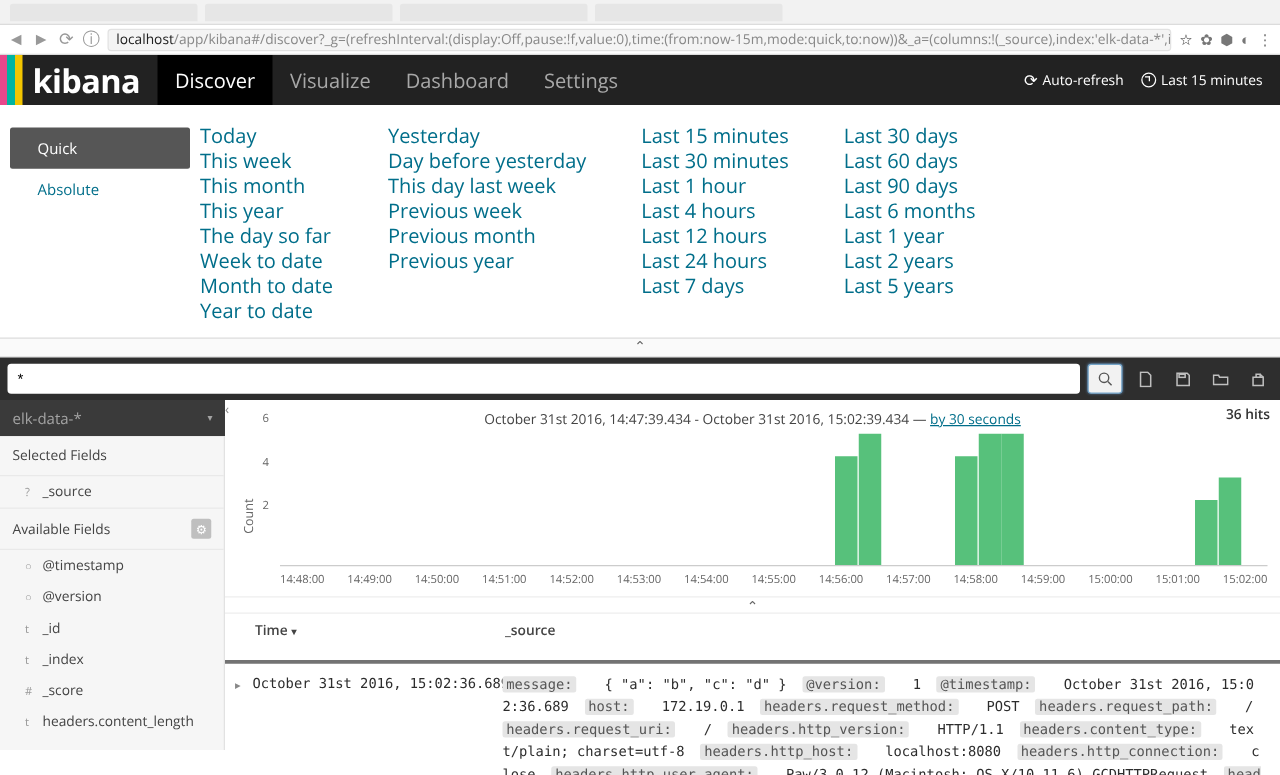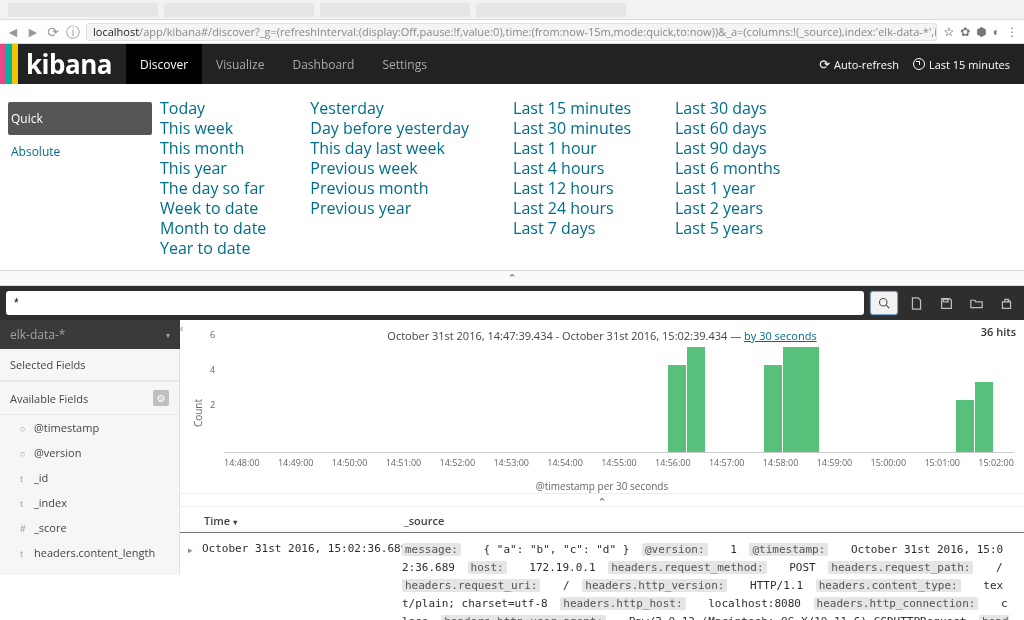--- a/index.html
+++ b/index.html
@@ -10,31 +10,31 @@
 .nav-arrow { color: #999; width: 14px; text-align: center; font-size: 14px; line-height: 14px; }
 .url-input { flex: 1; background: #f4f4f4; border: 1px solid #e2e2e2; border-radius: 3px; height: 18px; font-size: 11px; padding: 0 6px; color: #444; white-space: nowrap; overflow: hidden; }
 .url-input .domain { color: #222; }
 .url-input .path { color: #888; }
 .url-icons { display: flex; gap: 6px; color: #777; }
 
 .topbar { height: 40px; background: #222; display: flex; align-items: center; color: #fff; }
 .brand-stripes { width: 18px; height: 40px; background: linear-gradient(to right, #e8478b 0 33%, #00b4a1 33% 66%, #f2c500 66% 100%); }
 .brand { font-size: 26px; font-weight: 700; padding: 0 14px 0 8px; letter-spacing: -0.5px; }
 .main-nav { display: flex; height: 100%; }
-.main-nav a { color: #a8a8a8; text-decoration: none; padding: 0 14px; display: flex; align-items: center; height: 100%; font-size: 12px; }
+.main-nav a { color: #a8a8a8; text-decoration: none; padding: 0 14px; display: flex; align-items: center; height: 100%; font-size: 16px; }
 .main-nav a.active { background: #000; color: #fff; }
 .topbar-right { margin-left: auto; display: flex; align-items: center; gap: 14px; padding-right: 14px; font-size: 11px; }
 .topbar-right .item { display: flex; align-items: center; gap: 4px; cursor: pointer; text-align: right; }
 .clock-icon { width: 12px; height: 12px; border: 1.2px solid #fff; border-radius: 50%; position: relative; }
 .clock-icon::after { content: ""; position: absolute; width: 3px; height: 3px; border-top: 1.2px solid #fff; border-right: 1.2px solid #fff; top: 2px; left: 2px; }
 .refresh-icon::before { content: "⟳"; font-size: 13px; }
 
 .timepicker { display: flex; padding: 10px 0 14px 0; }
 .tp-tabs { width: 160px; padding: 8px; }
-.tp-tab { padding: 8px 3px; cursor: pointer; color: #006e8a; font-size: 12px; }
+.tp-tab { padding: 8px 22px; cursor: pointer; color: #006e8a; font-size: 12px; }
 .tp-tab.selected { background: #565656; color: #fff; border-radius: 2px; }
 .tp-columns { display: flex; gap: 44px; padding-top: 6px; }
 .tp-col { display: flex; flex-direction: column; gap: 4px; }
 .tp-col a { color: #006e8a; text-decoration: none; font-size: 16px; line-height: 16px; }
 
 .collapse-bar { height: 16px; border-top: 1px solid #ddd; border-bottom: 1px solid #ddd; background: #fafafa; text-align: center; color: #666; font-size: 11px; line-height: 14px; cursor: pointer; }
 .collapse-bar span { display: inline-block; }
 
 .filter-row { background: #2e2e2e; padding: 5px 6px; display: flex; gap: 6px; align-items: center; }
 .search-box { flex: 1; background: #fff; border-radius: 3px; height: 24px; display: flex; align-items: center; padding: 0 8px; }
@@ -65,21 +65,21 @@
 .histo { position: relative; height: 130px; margin: 4px 10px 0 30px; }
 .yaxis-label { position: absolute; left: -26px; top: 50%; transform: rotate(-90deg) translateX(6px); transform-origin: center; font-size: 10px; color: #666; }
 .plot { position: absolute; left: 14px; right: 0; top: 0; bottom: 24px; border-bottom: 1px solid #ccc; }
 .ytick { position: absolute; left: -14px; font-size: 9px; color: #666; transform: translateY(-50%); }
 .bar { position: absolute; bottom: 0; width: 18px; background: #57c17b; }
 .xticks { position: absolute; left: 14px; right: 0; bottom: 8px; display: flex; justify-content: space-between; font-size: 9px; color: #666; }
 .xlabel { text-align: center; font-size: 10px; color: #666; margin-top: 2px; }
 
 .mini-collapse { height: 14px; text-align: center; color: #666; font-size: 11px; border-top: 1px solid #eee; border-bottom: 1px solid #eee; cursor: pointer; }
 
-.doc-head-row { display: flex; padding: 6px 10px 4px 24px; font-size: 11px; color: #444; border-bottom: 1px solid #737373; align-items: center; }
+.doc-head-row { display: flex; padding: 6px 10px 16px 24px; font-size: 11px; color: #444; border-bottom: 3px solid #737373; align-items: center; }
 .doc-head-row .time-col { width: 200px; font-weight: 600; }
 .doc-head-row .src-col { font-weight: 600; }
 .sort-icon { font-size: 8px; margin-left: 3px; }
 
 .doc-row { display: flex; padding: 8px 10px 8px 8px; border-bottom: 1px solid #f0f0f0; }
 .doc-expand { width: 14px; color: #888; font-size: 9px; padding-top: 2px; cursor: pointer; }
 .doc-time { width: 200px; font-family: Menlo, Consolas, monospace; font-size: 11px; padding-top: 1px; white-space: nowrap; }
 .doc-src { flex: 1; font-family: Menlo, Consolas, monospace; font-size: 11px; line-height: 18px; word-break: break-all; }
 .doc-src .k { background: #e5e5e5; color: #555; padding: 0 3px; border-radius: 2px; margin-right: 16px; }
 .doc-src .v { margin-right: 6px; }
@@ -214,20 +214,23 @@
 </div>
 
 <div class="body-row">
   <div class="side-area">
     <div class="index-header">
       <span>elk-data-*</span>
       <span class="index-caret">▾</span>
     </div>
     <div class="fields-panel">
       <div class="fields-heading first">Selected Fields</div>
+      <div class="field-item">
+        <span class="fi-icon">?</span><span>_source</span>
+      </div>
       <div class="fields-heading available">
         <span>Available Fields</span>
         <span class="gear">⚙</span>
       </div>
       <div id="avail-fields">
           <div class="field-item"><span class="fi-icon">○</span><span>@timestamp</span></div>
           <div class="field-item"><span class="fi-icon">○</span><span>@version</span></div>
           <div class="field-item"><span class="fi-icon">t</span><span>_id</span></div>
           <div class="field-item"><span class="fi-icon">t</span><span>_index</span></div>
           <div class="field-item"><span class="fi-icon">#</span><span>_score</span></div>
@@ -268,21 +271,20 @@
           <span>14:55:00</span>
           <span>14:56:00</span>
           <span>14:57:00</span>
           <span>14:58:00</span>
           <span>14:59:00</span>
           <span>15:00:00</span>
           <span>15:01:00</span>
           <span>15:02:00</span>
         </div>
     </div>
-    <div class="xlabel">@timestamp per 30 seconds</div>
     <div class="mini-collapse"><span>⌃</span></div>
 
     <div class="doc-head-row">
       <div class="time-col"><span>Time</span><span class="sort-icon">▾</span></div>
       <div class="src-col">_source</div>
     </div>
     <div id="doc-rows">
         <div class="doc-row">
           <div class="doc-expand">▸</div>
           <div class="doc-time">October 31st 2016, 15:02:36.689</div>

